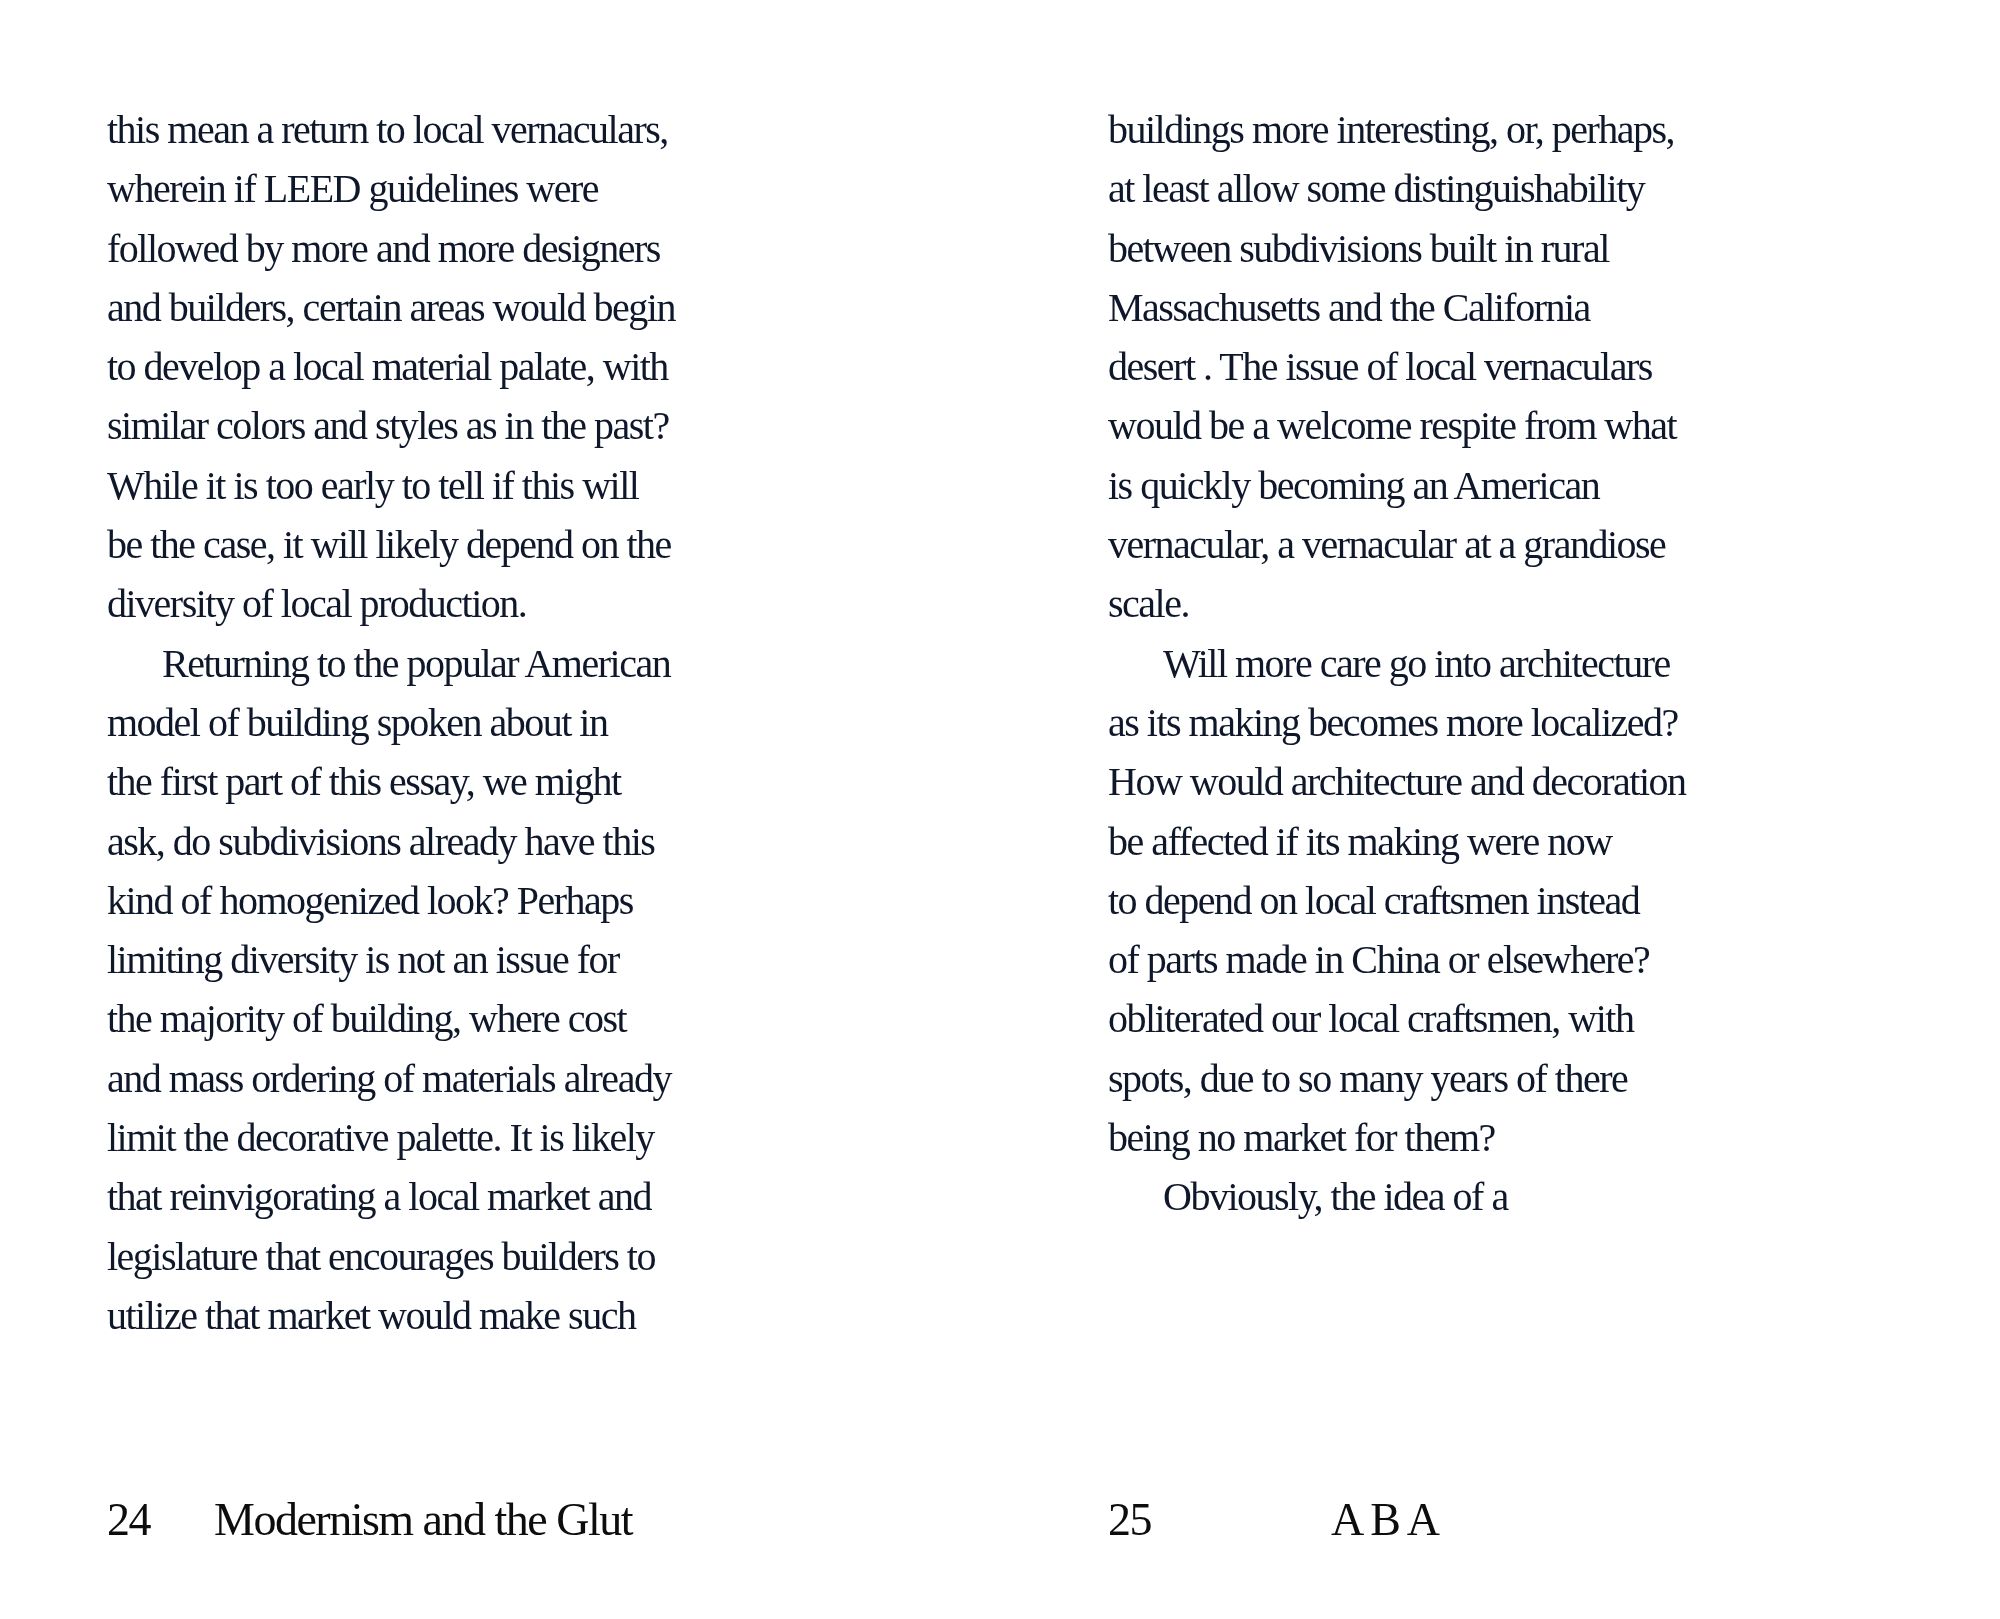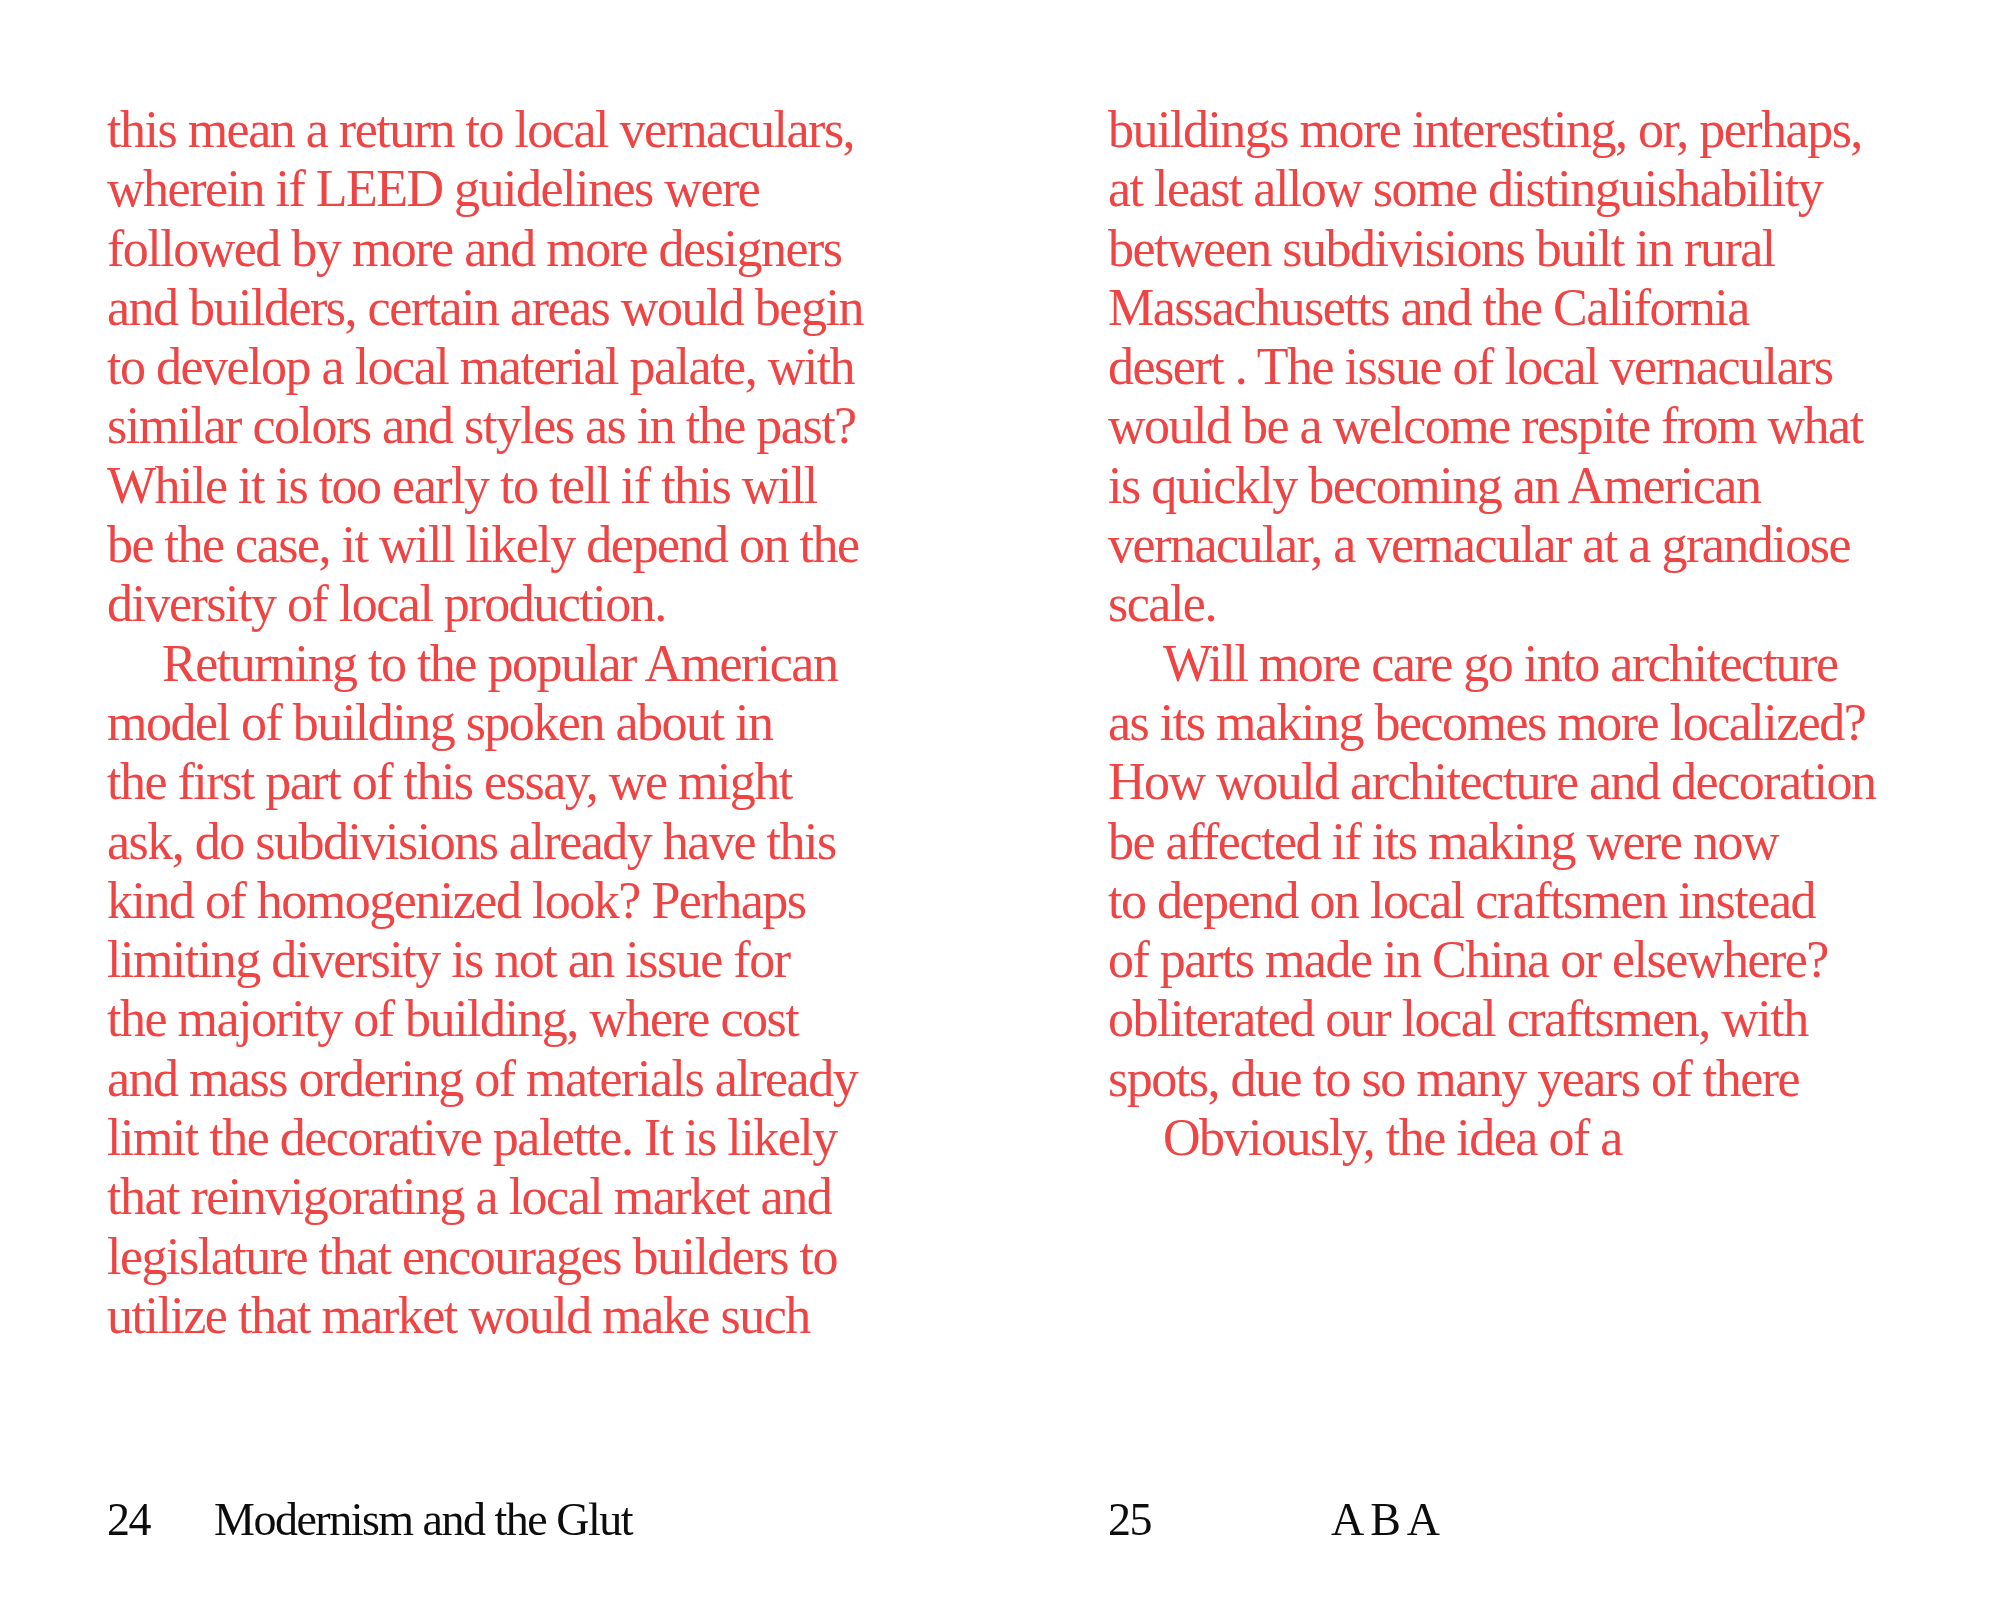--- a/index.html
+++ b/index.html
@@ -26,25 +26,25 @@
     height: 1619px;
     width: 1000px;
     background: #ffffff;
   }
   .page-left  { left: 0; }
   .page-right { left: 1000px; }
 
   .text-column {
     position: absolute;
     top: 100px;
-    font-size: 52px;
+    font-size: 40px;
     line-height: 59.3px;
     letter-spacing: -1.5px;
     white-space: nowrap;
-    color: #ef4444;
+    color: #0f172a;
   }
   .page-left  .text-column { left: 107px;  width: 800px; }
   .page-right .text-column { left: 108px;  width: 840px; }
 
   .text-line { white-space: nowrap; }
   .text-line.indented { padding-left: 55px; }
 
   .page-footer {
     position: absolute;
     top: 1452px;
@@ -109,20 +109,21 @@
         <div class="text-line">vernacular, a vernacular at a grandiose</div>
         <div class="text-line">scale.</div>
         <div class="text-line indented">Will more care go into architecture</div>
         <div class="text-line">as its making becomes more localized?</div>
         <div class="text-line">How would architecture and decoration</div>
         <div class="text-line">be affected if its making were now</div>
         <div class="text-line">to depend on local craftsmen instead</div>
         <div class="text-line">of parts made in China or elsewhere?</div>
         <div class="text-line">obliterated our local craftsmen, with</div>
         <div class="text-line">spots, due to so many years of there</div>
+        <div class="text-line">being no market for them?</div>
         <div class="text-line indented">Obviously, the idea of a</div>
       </div>
     <div class="page-footer">
       <span class="page-number">25</span>
       <span class="running-title">A B A</span>
     </div>
   </div>
 
 </div>
 

